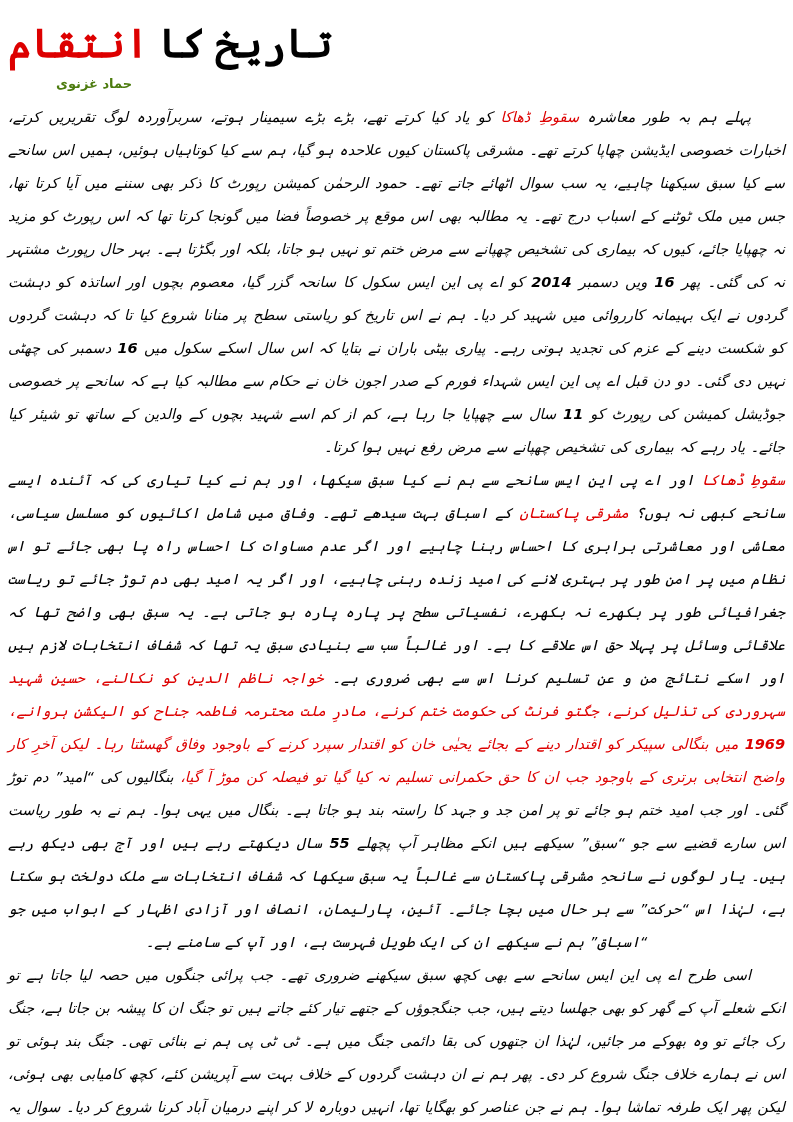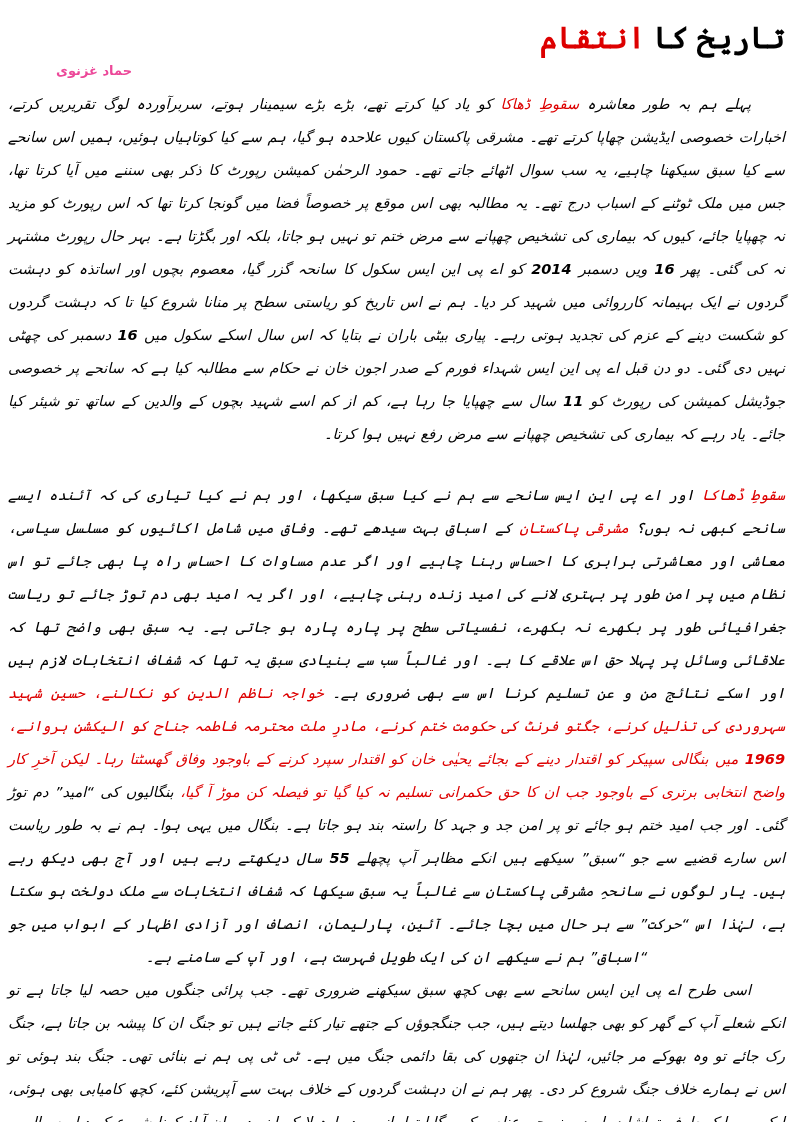--- a/index.html
+++ b/index.html
@@ -11,26 +11,26 @@
     width: 793px;
     min-height: 1122px;
     margin: 0 auto;
     background: #ffffff;
     box-sizing: border-box;
     padding: 10px 8px 14px 8px;
     font-family: "DejaVu Sans", sans-serif;
     direction: rtl;
   }
   .title {
-    text-align: right;
-    font-size: 30px;
+    text-align: left;
+    font-size: 40px;
     font-weight: bold;
     line-height: 1.3;
     margin: 8px 0 6px 0;
-    font-family: Liberation Sans, sans-serif;
+    font-family: Liberation Serif, serif;
   }
   .byline {
     direction: rtl;
     text-align: left;
     margin: 0 0 10px 0;
     padding-left: 48px;
     font-size: 13px;
     font-weight: bold;
   }
   .article-body {
@@ -39,31 +39,31 @@
   }
   .para {
     direction: rtl;
     text-align: justify;
     line-height: 33px;
     margin: 0;
     word-spacing: 1px;
     font-style: italic;
   }
   .para.indent { text-indent: 34px; }
-  .para.center-last { text-align-last: center; margin-top: 28px; }
+  .para.center-last { text-align-last: center; }
   .para span { white-space: pre-wrap; }
 </style>
 </head>
 <body>
 
 <div class="page">
 
   <h1 class="title"><span style="color: rgb(0, 0, 0);">تاریخ کا </span><span style="color: rgb(221, 0, 0);">انتقام</span></h1>
 
-  <div class="byline" style="color: #ec4899;">حماد غزنوی</div>
+  <div class="byline" style="color: #4d7c0f;">حماد غزنوی</div>
 
   <div class="article-body">
       <div class="para indent"><span style="color: rgb(0, 0, 0);">پہلے ہم بہ طور معاشرہ </span><span style="color: rgb(221, 0, 0);">سقوطِ ڈھاکا</span><span style="color: rgb(0, 0, 0);"> کو یاد کیا کرتے تھے، بڑے بڑے سیمینار ہوتے، سربرآوردہ لوگ تقریریں کرتے، اخبارات خصوصی ایڈیشن چھاپا کرتے تھے۔ مشرقی پاکستان کیوں علاحدہ ہو گیا، ہم سے کیا کوتاہیاں ہوئیں، ہمیں اس سانحے سے کیا سبق سیکھنا چاہیے، یہ سب سوال اٹھائے جاتے تھے۔ حمود الرحمٰن کمیشن رپورٹ کا ذکر بھی سننے میں آیا کرتا تھا، جس میں ملک ٹوٹنے کے اسباب درج تھے۔ یہ مطالبہ بھی اس موقع پر خصوصاً فضا میں گونجا کرتا تھا کہ اس رپورٹ کو مزید نہ چھپایا جائے، کیوں کہ بیماری کی تشخیص چھپانے سے مرض ختم تو نہیں ہو جاتا، بلکہ اور بگڑتا ہے۔ بہر حال رپورٹ مشتہر نہ کی گئی۔ پھر </span><span style="color: rgb(0, 0, 0); font-weight: bold;">16</span><span style="color: rgb(0, 0, 0);"> ویں دسمبر </span><span style="color: rgb(0, 0, 0); font-weight: bold;">2014</span><span style="color: rgb(0, 0, 0);"> کو اے پی این ایس سکول کا سانحہ گزر گیا، معصوم بچوں اور اساتذہ کو دہشت گردوں نے ایک بہیمانہ کارروائی میں شہید کر دیا۔ ہم نے اس تاریخ کو ریاستی سطح پر منانا شروع کیا تا کہ دہشت گردوں کو شکست دینے کے عزم کی تجدید ہوتی رہے۔ پیاری بیٹی باران نے بتایا کہ اس سال اسکے سکول میں </span><span style="color: rgb(0, 0, 0); font-weight: bold;">16</span><span style="color: rgb(0, 0, 0);"> دسمبر کی چھٹی نہیں دی گئی۔ دو دن قبل اے پی این ایس شہداء فورم کے صدر اجون خان نے حکام سے مطالبہ کیا ہے کہ سانحے پر خصوصی جوڈیشل کمیشن کی رپورٹ کو </span><span style="color: rgb(0, 0, 0); font-weight: bold;">11</span><span style="color: rgb(0, 0, 0);"> سال سے چھپایا جا رہا ہے، کم از کم اسے شہید بچوں کے والدین کے ساتھ تو شیئر کیا جائے۔ یاد رہے کہ بیماری کی تشخیص چھپانے سے مرض رفع نہیں ہوا کرتا۔</span></div>
       <div class="para center-last"><span style="color: rgb(221, 0, 0);">سقوطِ ڈھاکا</span><span style="color: rgb(0, 0, 0);"> اور اے پی این ایس سانحے سے ہم نے کیا سبق سیکھا، اور ہم نے کیا تیاری کی کہ آئندہ ایسے سانحے کبھی نہ ہوں؟ </span><span style="color: rgb(221, 0, 0);">مشرقی پاکستان</span><span style="color: rgb(0, 0, 0);"> کے اسباق بہت سیدھے تھے۔ وفاق میں شامل اکائیوں کو مسلسل سیاسی، معاشی اور معاشرتی برابری کا احساس رہنا چاہیے اور اگر عدم مساوات کا احساس راہ پا بھی جائے تو اس نظام میں پر امن طور پر بہتری لانے کی امید زندہ رہنی چاہیے، اور اگر یہ امید بھی دم توڑ جائے تو ریاست جغرافیائی طور پر بکھرے نہ بکھرے، نفسیاتی سطح پر پارہ پارہ ہو جاتی ہے۔ یہ سبق بھی واضح تھا کہ علاقائی وسائل پر پہلا حق اس علاقے کا ہے۔ اور غالباً سب سے بنیادی سبق یہ تھا کہ شفاف انتخابات لازم ہیں اور اسکے نتائج من و عن تسلیم کرنا اس سے بھی ضروری ہے۔ </span><span style="color: rgb(221, 0, 0);">خواجہ ناظم الدین کو نکالنے، حسین شہید سہروردی کی تذلیل کرنے، جگتو فرنٹ کی حکومت ختم کرنے، مادرِ ملت محترمہ فاطمہ جناح کو الیکشن ہروانے، </span><span style="color: rgb(221, 0, 0); font-weight: bold;">1969</span><span style="color: rgb(221, 0, 0);"> میں بنگالی سپیکر کو اقتدار دینے کے بجائے یحیٰی خان کو اقتدار سپرد کرنے کے باوجود وفاق گھسٹتا رہا۔ لیکن آخرِ کار واضح انتخابی برتری کے باوجود جب ان کا حق حکمرانی تسلیم نہ کیا گیا تو فیصلہ کن موڑ آ گیا،</span><span style="color: rgb(0, 0, 0);"> بنگالیوں کی “امید” دم توڑ گئی۔ اور جب امید ختم ہو جائے تو پر امن جد و جہد کا راستہ بند ہو جاتا ہے۔ بنگال میں یہی ہوا۔ ہم نے بہ طور ریاست اس سارے قضیے سے جو “سبق” سیکھے ہیں انکے مظاہر آپ پچھلے </span><span style="color: rgb(0, 0, 0); font-weight: bold;">55</span><span style="color: rgb(0, 0, 0);"> سال دیکھتے رہے ہیں اور آج بھی دیکھ رہے ہیں۔ یار لوگوں نے سانحہِ مشرقی پاکستان سے غالباً یہ سبق سیکھا کہ شفاف انتخابات سے ملک دولخت ہو سکتا ہے، لہٰذا اس “حرکت” سے ہر حال میں بچا جائے۔ آئین، پارلیمان، انصاف اور آزادی اظہار کے ابواب میں جو “اسباق” ہم نے سیکھے ان کی ایک طویل فہرست ہے، اور آپ کے سامنے ہے۔</span></div>
       <div class="para indent"><span style="color: rgb(0, 0, 0);">اسی طرح اے پی این ایس سانحے سے بھی کچھ سبق سیکھنے ضروری تھے۔ جب پرائی جنگوں میں حصہ لیا جاتا ہے تو انکے شعلے آپ کے گھر کو بھی جھلسا دیتے ہیں، جب جنگجوؤں کے جتھے تیار کئے جاتے ہیں تو جنگ ان کا پیشہ بن جاتا ہے، جنگ رک جائے تو وہ بھوکے مر جائیں، لہٰذا ان جتھوں کی بقا دائمی جنگ میں ہے۔ ٹی ٹی پی ہم نے بنائی تھی۔ جنگ بند ہوئی تو اس نے ہمارے خلاف جنگ شروع کر دی۔ پھر ہم نے ان دہشت گردوں کے خلاف بہت سے آپریشن کئے، کچھ کامیابی بھی ہوئی، لیکن پھر ایک طرفہ تماشا ہوا۔ ہم نے جن عناصر کو بھگایا تھا، انہیں دوبارہ لا کر اپنے درمیان آباد کرنا شروع کر دیا۔ سوال یہ ہے کہ جو بھی سبق ہم نے اے پی این ایس کے سانحے سے سیکھے تھے، کیا انکے نتیجے میں ہم دہشت گردی سے دور آ چکے ہیں؟ اور جو اسباب مشرقی پاکستان کی علاحدگی پر منتج ہوئے تھے، کیا آج کے پاکستان سے مٹا دیے گئے ہیں؟ کیا ان سوالوں کے جواب پر دو آراء پائی جاتی ہیں؟ ہرگز نہیں!</span></div>
     </div>
 
 </div>
 
 </body></html>

